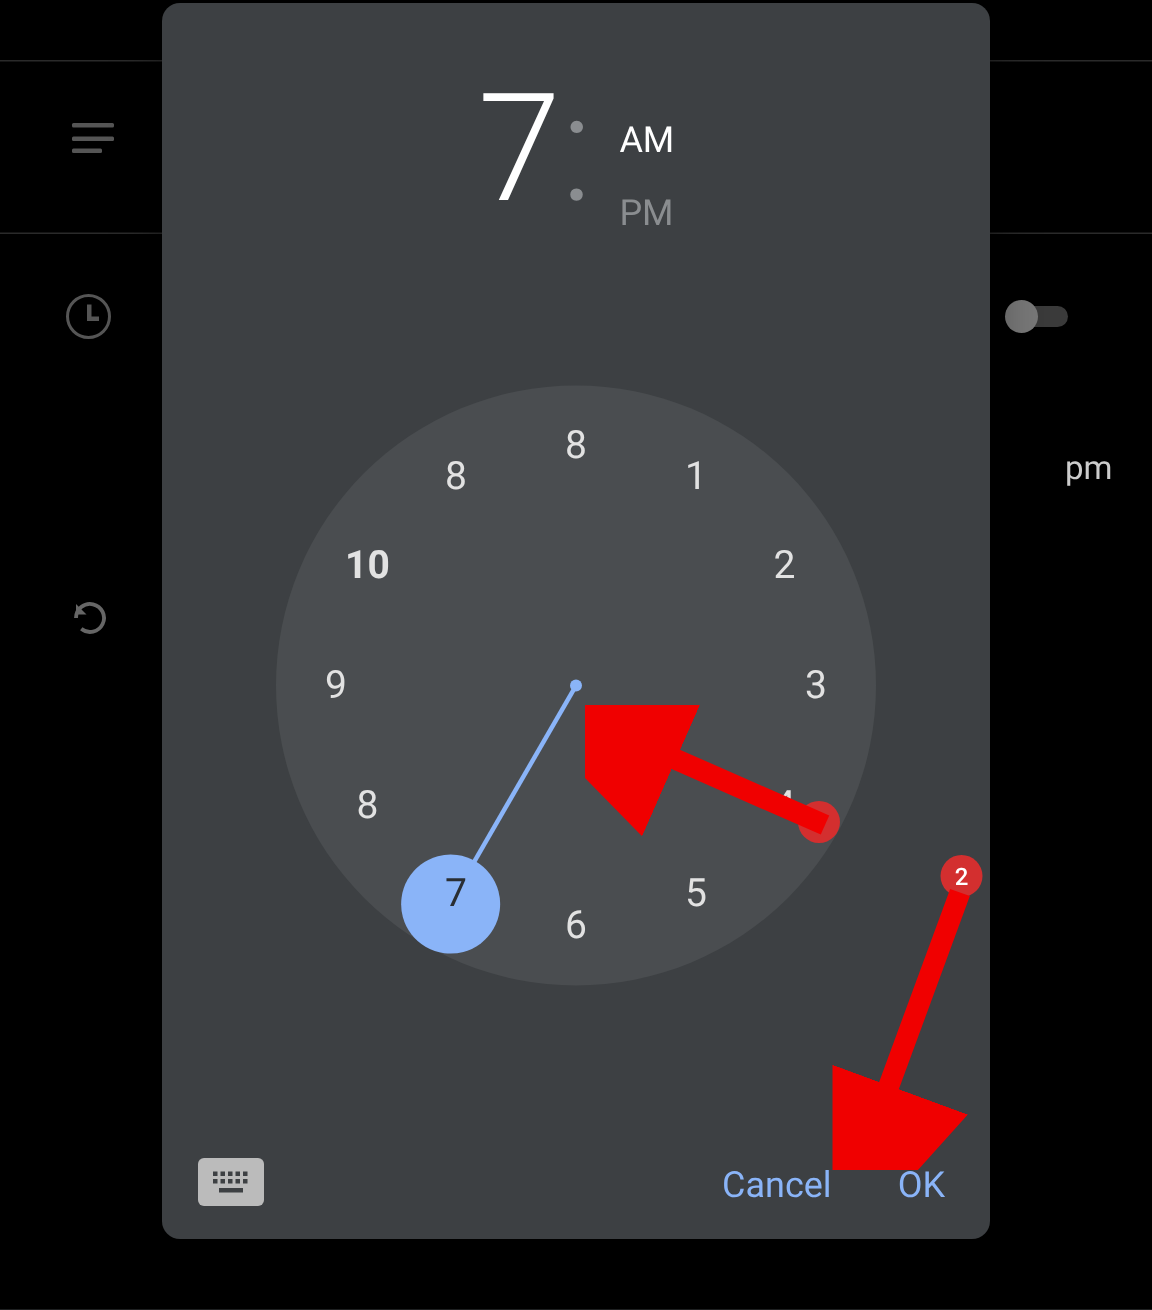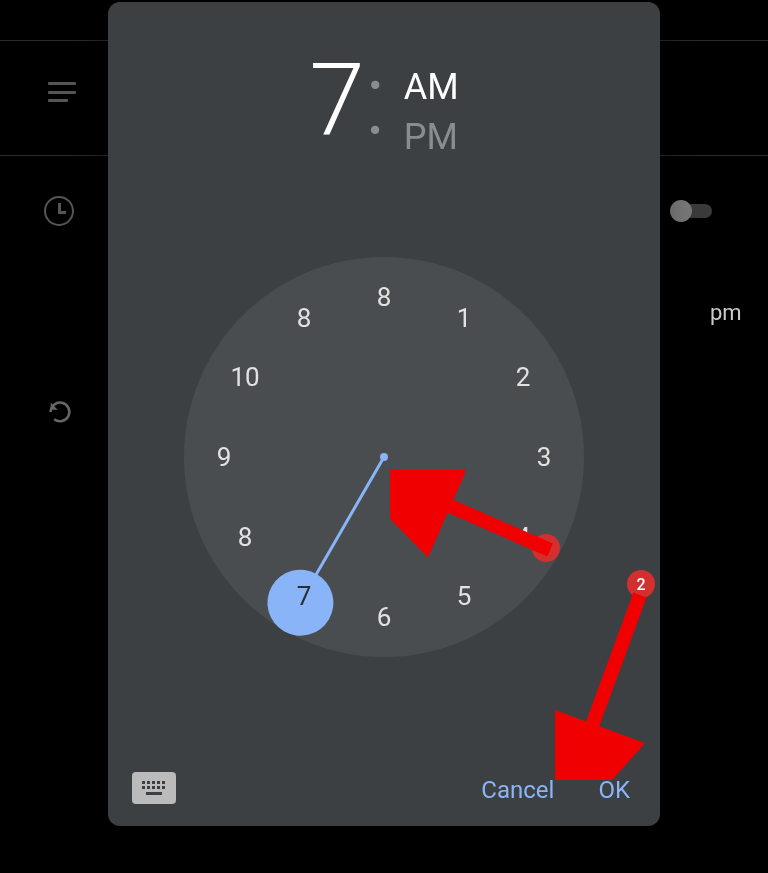--- a/index.html
+++ b/index.html
@@ -137,24 +137,25 @@
       line-height: 1;
     }
     .time-minute { cursor: pointer; }
     .ampm {
       display: flex;
       flex-direction: column;
       margin-left: 18px;
       margin-top: 12px;
     }
     .ampm span {
-      font-size: 36px;
+      font-size: 24px;
       font-weight: 400;
       line-height: 1.4;
       cursor: pointer;
+      margin-top: 15px;
     }
     .am-label { color: #fff; }
     .pm-dialog-label { color: #8a8d90; }
     .clock-face {
       position: absolute;
       left: 76px;
       top: 255px;
       width: 400px;
       height: 400px;
       background: #4a4d50;
@@ -296,21 +297,21 @@
   <div class="clock-number" style="left: 200px; top: 40px;">8</div>
       <div class="clock-number" style="left: 280px; top: 61px;">1</div>
       <div class="clock-number" style="left: 339px; top: 120px;">2</div>
       <div class="clock-number" style="left: 360px; top: 200px;">3</div>
       <div class="clock-number" style="left: 339px; top: 280px;">4</div>
       <div class="clock-number" style="left: 280px; top: 339px;">5</div>
       <div class="clock-number" style="left: 200px; top: 360px;">6</div>
       <div class="clock-number" style="left: 120px; top: 339px; color: rgb(42, 46, 51);">7</div>
       <div class="clock-number" style="left: 61px; top: 280px;">8</div>
       <div class="clock-number" style="left: 40px; top: 200px;">9</div>
-      <div class="clock-number" style="left: 61px; top: 120px;">10</div>
+      <div class="clock-number" style="left: 61px; top: 120px; font-weight: bold;">10</div>
       <div class="clock-number" style="left: 120px; top: 61px;">8</div>
     </div>
 
   <div class="keyboard-btn">
     <svg viewBox="0 0 30 20">
       <rect x="0" y="0" width="30" height="20" rx="2" fill="none"></rect>
       <g fill="#3d4043">
         <rect x="3" y="3" width="3" height="3"></rect>
           <rect x="8" y="3" width="3" height="3"></rect>
           <rect x="13" y="3" width="3" height="3"></rect>

